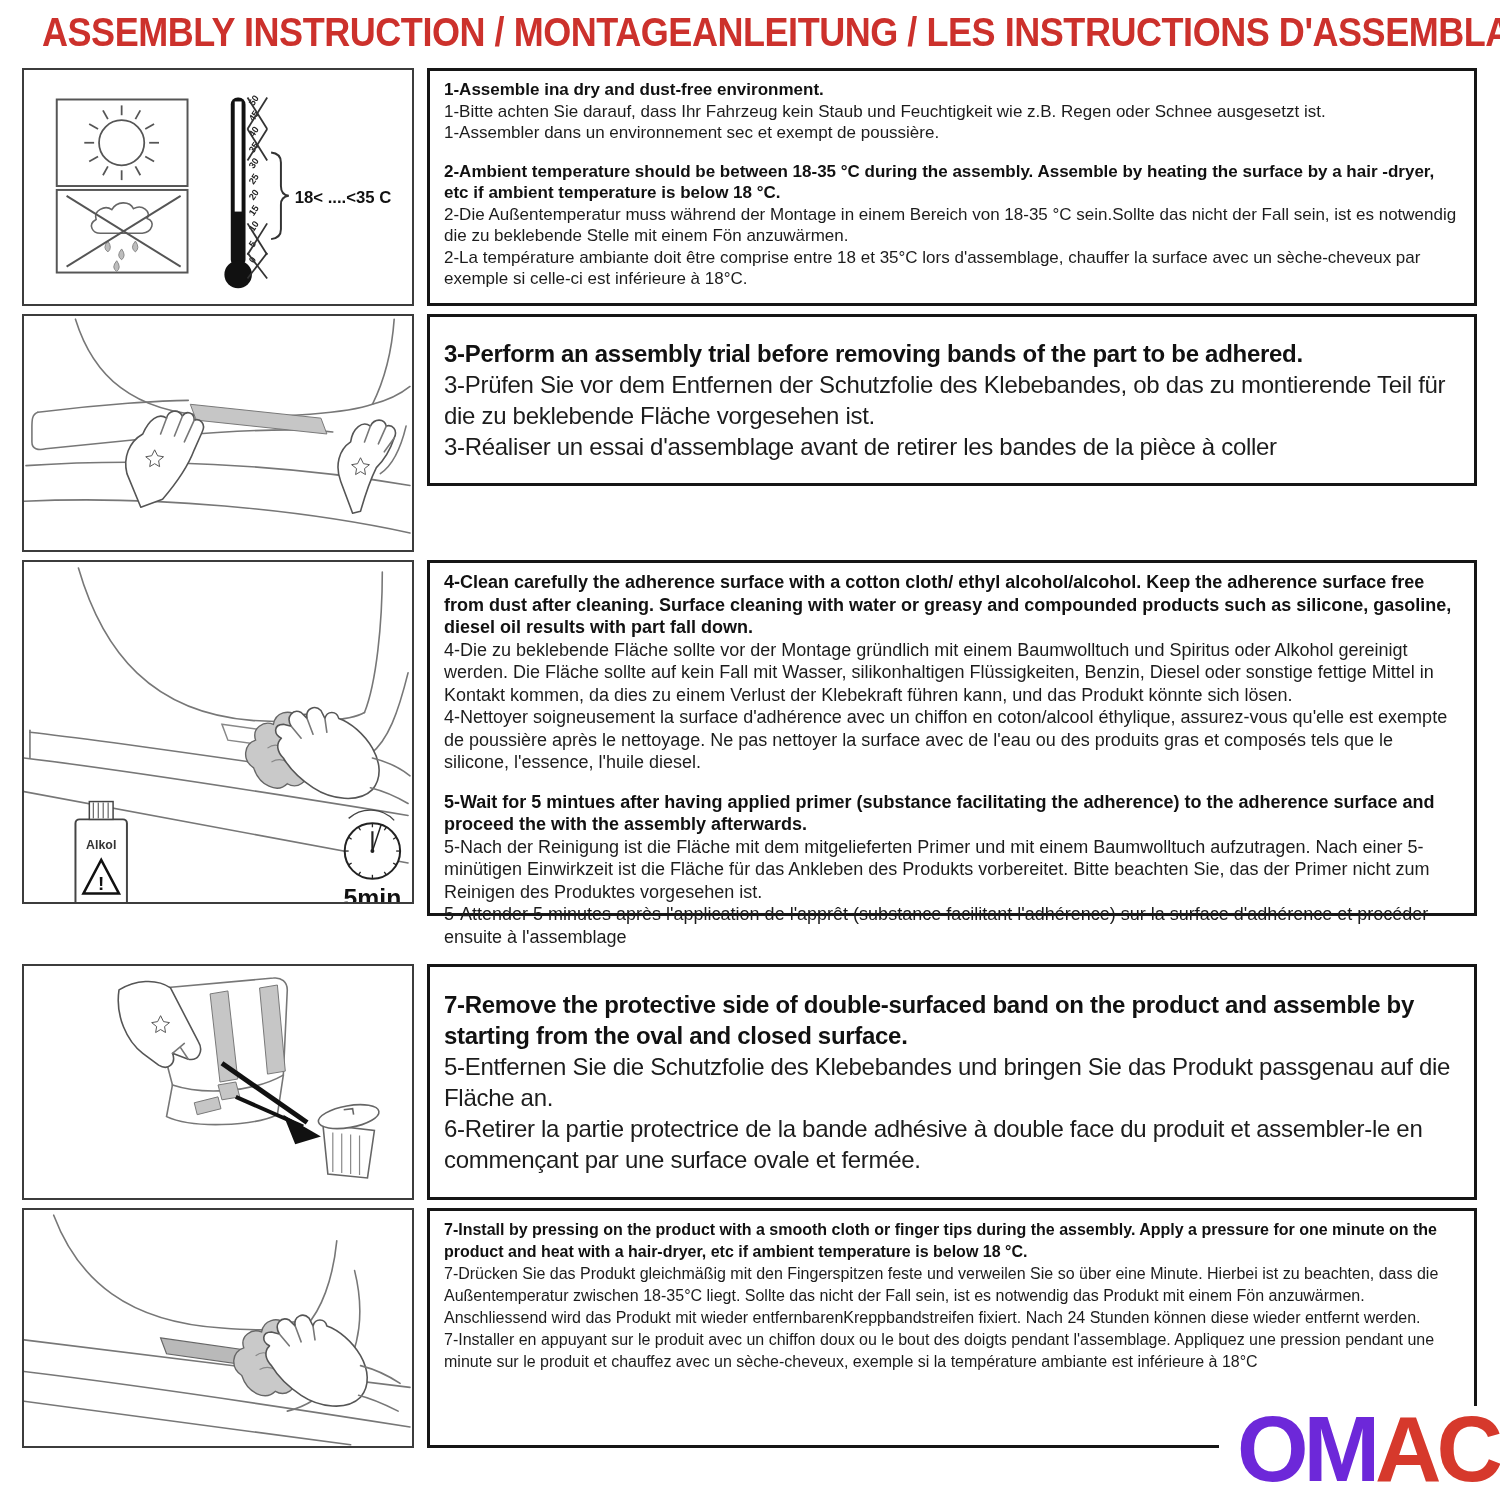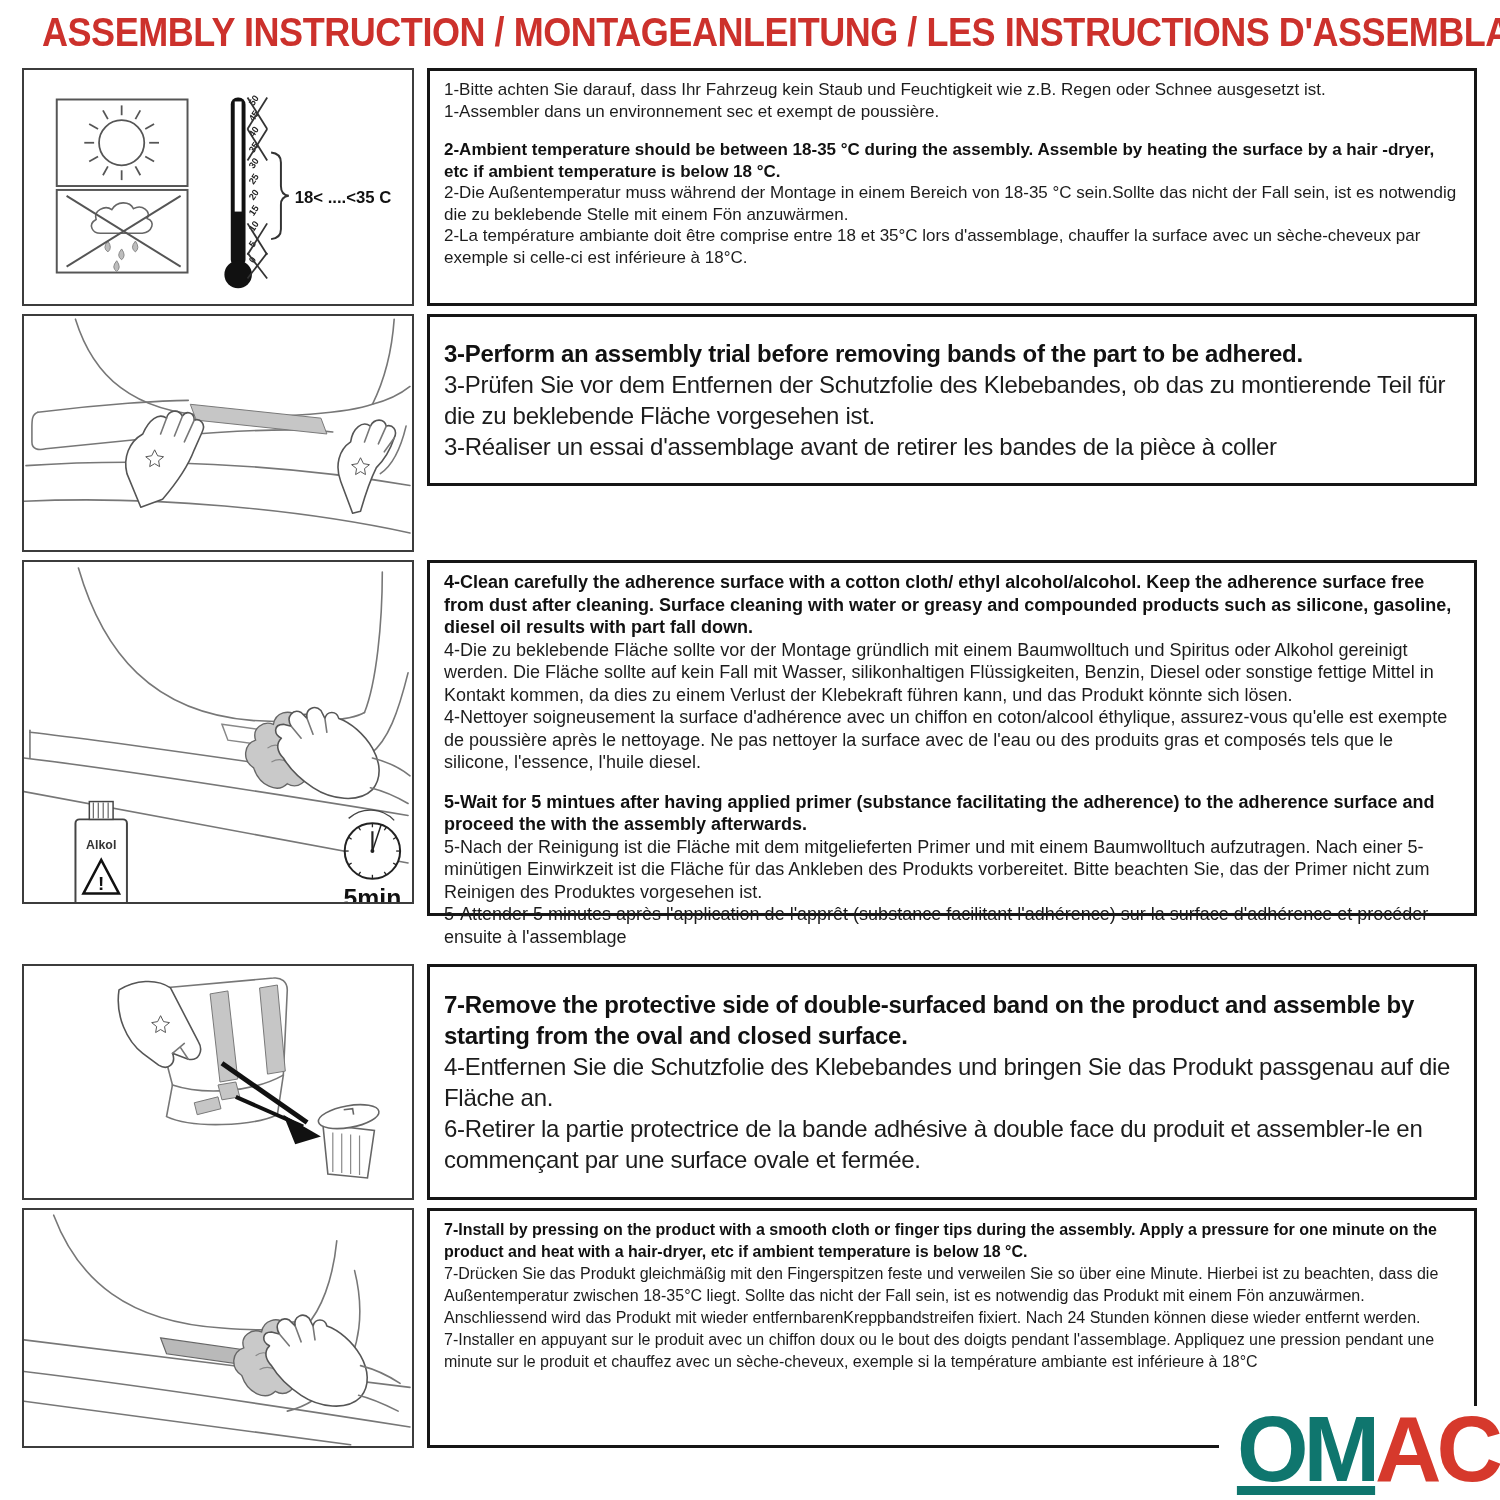--- a/index.html
+++ b/index.html
@@ -46,21 +46,21 @@
   svg { display:block; }
   .sk  { stroke:#777; stroke-width:1.6; fill:none; stroke-linecap:round; }
   .skd { stroke:#555; stroke-width:1.6; fill:#fff; stroke-linejoin:round; }
   .gray { fill:#c6c6c6; stroke:#777; stroke-width:1; }
   .logo {
     position:absolute; top:1406px; right:2px;
     background:#fff; padding:6px 0 10px 18px;
     font-size:92px; font-weight:900; letter-spacing:-5px; line-height:0.82;
     white-space:nowrap;
   }
-  .logo .lb { color:#0f766e;text-decoration:underline; }
+  .logo .lb { color:#6d28d9; }
   .logo .lr { color:#d6392c; }
 </style>
 </head>
 <body>
 
 <div class="page-title">ASSEMBLY INSTRUCTION / MONTAGEANLEITUNG / LES INSTRUCTIONS D'ASSEMBLAGE</div>
 
 <div class="illus" id="illus1">
   <svg viewBox="0 0 392 238" width="388" height="234">
     <rect x="32" y="30" width="133" height="88" fill="none" stroke="#555" stroke-width="2"></rect>
@@ -116,20 +116,21 @@
         <line x1="226" y1="186" x2="246" y2="212"></line>
           <line x1="246" y1="186" x2="226" y2="212"></line>
       </g>
       <path d="M250,84 Q260,85 260,94 L260,118 Q260,127 268,128 Q260,129 260,137 L260,162 Q260,171 250,172" fill="none" stroke="#333" stroke-width="2"></path>
       <text x="274" y="135" font-size="17" font-weight="700" fill="#111">18&lt; ....&lt;35 C</text>
     </g>
   </svg>
 </div>
 
 <div class="textbox fs-17" id="text1">
+  <p class="b">1-Assemble ina dry and dust-free environment.</p>
   <p>1-Bitte achten Sie darauf, dass Ihr Fahrzeug kein Staub und Feuchtigkeit wie z.B. Regen oder Schnee ausgesetzt ist.</p>
   <p>1-Assembler dans un environnement sec et exempt de poussière.</p>
   <p class="b gap">2-Ambient temperature should be between 18-35 °C  during the assembly. Assemble by heating the surface by a hair -dryer, etc if ambient temperature is below 18 °C.</p>
   <p>2-Die Außentemperatur muss während der Montage in einem Bereich von 18-35 °C  sein.Sollte das nicht der Fall sein, ist es notwendig die zu beklebende Stelle mit einem Fön anzuwärmen.</p>
   <p>2-La température ambiante doit être comprise entre 18 et 35°C lors d'assemblage, chauffer la surface avec un sèche-cheveux par exemple si celle-ci est inférieure à 18°C.</p>
 </div>
 
 <div class="illus" id="illus2">
   <svg viewBox="0 0 392 234" width="388" height="234">
     <path class="sk" d="M52,2 C70,60 110,96 190,100 C260,103 330,96 352,88"></path>
@@ -245,21 +246,21 @@
       <path d="M302,158 L354,164 L347,212 L307,208 Z" fill="#fff" stroke="#666" stroke-width="1.6"></path>
       <path d="M312,166 V206 M321,167 V207 M330,168 V208 M339,169 V209" stroke="#888" stroke-width="1.2"></path>
       <ellipse cx="328" cy="150" rx="31" ry="11" transform="rotate(-10 328 150)" fill="#fff" stroke="#666" stroke-width="1.6"></ellipse>
       <path d="M323,143 l9,-1 l1,6" fill="none" stroke="#666" stroke-width="1.6"></path>
     </g>
   </svg>
 </div>
 
 <div class="textbox fs-24 vcenter" id="text4">
   <p class="b">7-Remove the protective side of double-surfaced band on the product and assemble by starting from the oval and closed surface.</p>
-  <p>4-Entfernen Sie die Schutzfolie des Klebebandes und bringen Sie das Produkt passgenau auf die Fläche an.</p>
+  <p>5-Entfernen Sie die Schutzfolie des Klebebandes und bringen Sie das Produkt passgenau auf die Fläche an.</p>
   <p>6-Retirer la partie protectrice de la bande adhésive à double face du produit et assembler-le en commençant par une surface ovale et fermée.</p>
 </div>
 
 <div class="illus" id="illus5">
   <svg viewBox="0 0 392 236" width="388" height="236">
     <path class="sk" d="M30,4 C55,70 105,112 200,118 C240,121 270,120 285,116"></path>
     <path class="sk" d="M285,116 C300,100 312,70 316,30"></path>
     <path class="sk" d="M334,60 C344,100 340,140 320,166 C304,186 284,198 266,202"></path>
     <path class="sk" d="M0,130 C90,140 230,158 390,178"></path>
     <path class="sk" d="M0,162 C100,174 250,196 390,218"></path>

